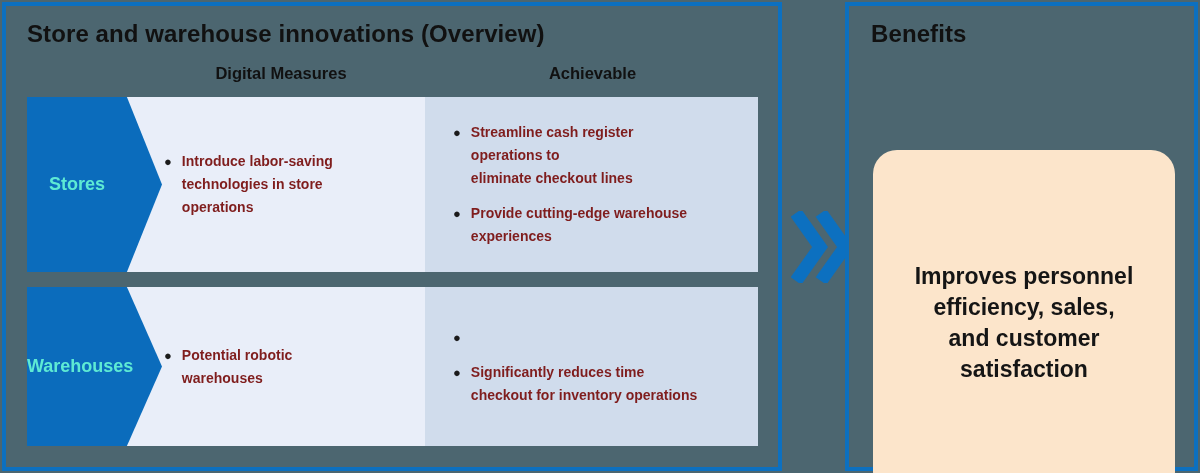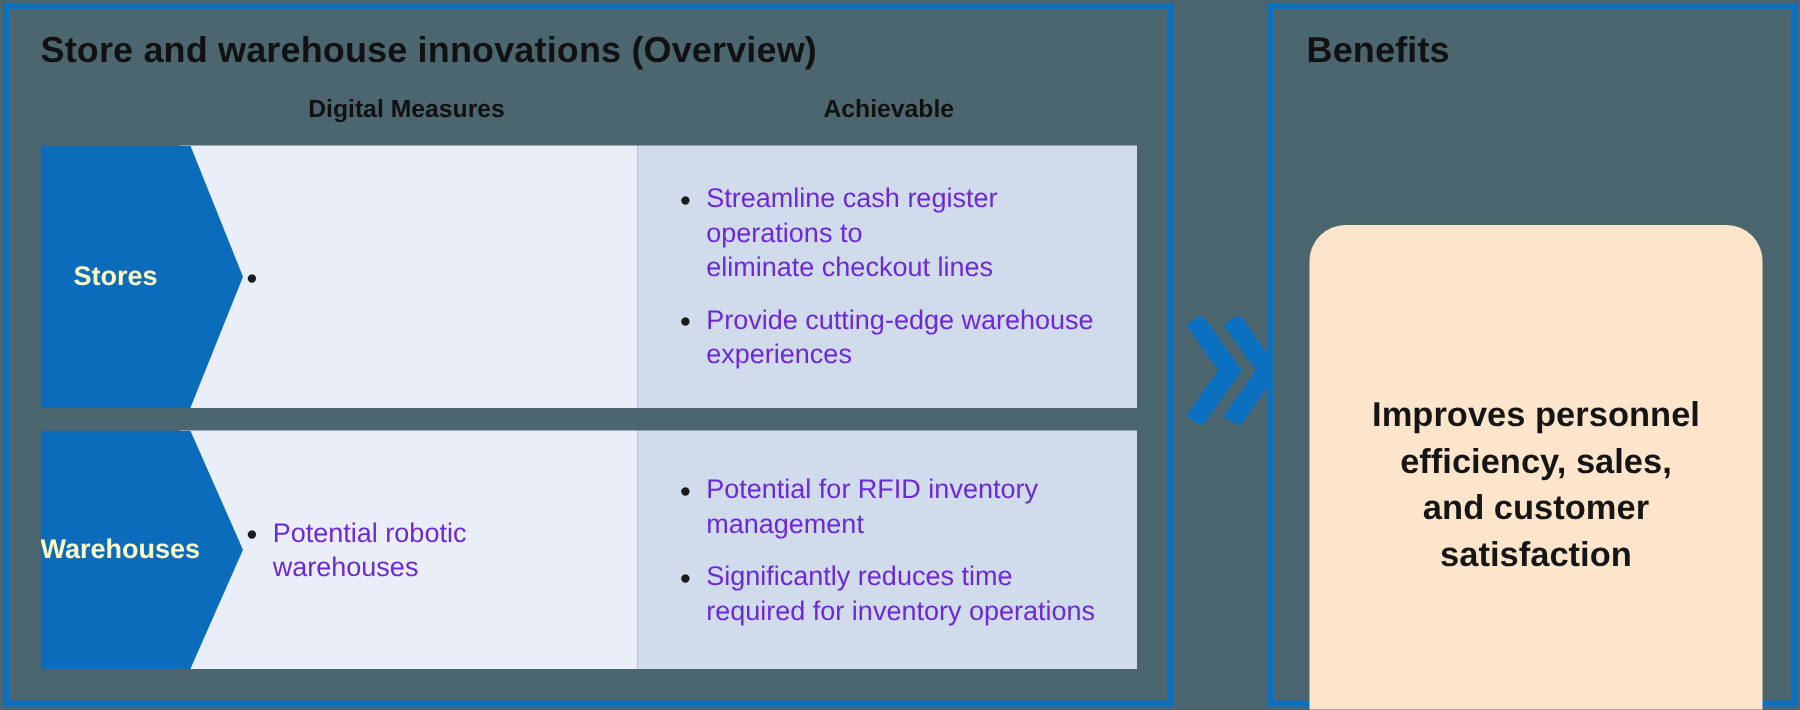--- a/index.html
+++ b/index.html
@@ -28,21 +28,21 @@
   }
   #overview-title{left:21px;top:14px;}
   #benefits-title{left:22px;top:14px;}
 
   .col-header{
     position:absolute;
     top:58px;
     font-size:16.5px;font-weight:bold;
     text-align:center;color:#111;
   }
-  #header-digital{left:100px;width:330px;}
+  #header-digital{left:110px;width:330px;}
   #header-achievable{left:420px;width:333px;}
 
   .row{position:absolute;left:21px;width:731px;}
   #row-stores{top:91px;height:175px;}
   #row-warehouses{top:281px;height:159px;}
 
   .cell{
     position:absolute;top:0;height:100%;
     box-sizing:border-box;
     display:flex;flex-direction:column;justify-content:center;
@@ -63,39 +63,39 @@
     position:absolute;left:0;top:0;
     width:135px;height:100%;
     background:#0b6cbc;
     clip-path:polygon(0 0, 74% 0, 100% 50%, 74% 100%, 0 100%);
     z-index:2;
     display:flex;align-items:center;
   }
   .row-arrow .arrow-label{
     width:100px;
     text-align:center;
-    color:#fef9c3;
+    color:#5eead4;
     font-size:18px;font-weight:bold;
   }
   .bullet{
     display:flex;
     margin:6px 0;
   }
   .bullet .dot{
     flex:0 0 auto;
     font-size:13px;
     line-height:23px;
     margin-right:10px;
     color:#1b1b1b;
   }
   .bullet .bullet-text{
-    font-size:18px;font-weight:normal;
+    font-size:14px;font-weight:bold;
     line-height:23px;
     white-space:pre-line;
-    color:#6d28d9;
+    color:#7f1d1d;
   }
   #chevron{
     position:absolute;left:791px;top:211px;
     width:56px;height:72px;
   }
   #benefits-box{
     position:absolute;
     left:24px;top:96px;width:302px;height:345px;
     background:#fce5cb;
     border-radius:24px;
@@ -116,20 +116,23 @@
 <div class="panel" id="overview-panel">
   <div class="panel-title" id="overview-title">Store and warehouse innovations (Overview)</div>
 
   <div class="col-header" id="header-digital">Digital Measures</div>
   <div class="col-header" id="header-achievable">Achievable</div>
 
   <div class="row" id="row-stores">
     <div class="cell cell-measures">
       <div class="bullet">
         <span class="dot">●</span>
+        <span class="bullet-text">Introduce labor-saving
+technologies in store
+operations</span>
       </div>
     </div>
     <div class="cell cell-achievable">
       <div class="bullet">
         <span class="dot">●</span>
         <span class="bullet-text">Streamline cash register
 operations to
 eliminate checkout lines</span>
       </div>
       <div class="bullet">
@@ -147,27 +150,25 @@
     <div class="cell cell-measures">
       <div class="bullet">
         <span class="dot">●</span>
         <span class="bullet-text">Potential robotic
 warehouses</span>
       </div>
     </div>
     <div class="cell cell-achievable">
       <div class="bullet">
         <span class="dot">●</span>
-        <span class="bullet-text">Potential for RFID inventory
-management</span>
       </div>
       <div class="bullet">
         <span class="dot">●</span>
         <span class="bullet-text">Significantly reduces time
-required for inventory operations</span>
+checkout for inventory operations</span>
       </div>
     </div>
     <div class="row-arrow">
       <span class="arrow-label">Warehouses</span>
     </div>
   </div>
 </div>
 
 <svg id="chevron" viewBox="0 0 56 72">
   <polyline points="5,2 29,36 5,70" fill="none" stroke="#0c70c0" stroke-width="13"></polyline>

